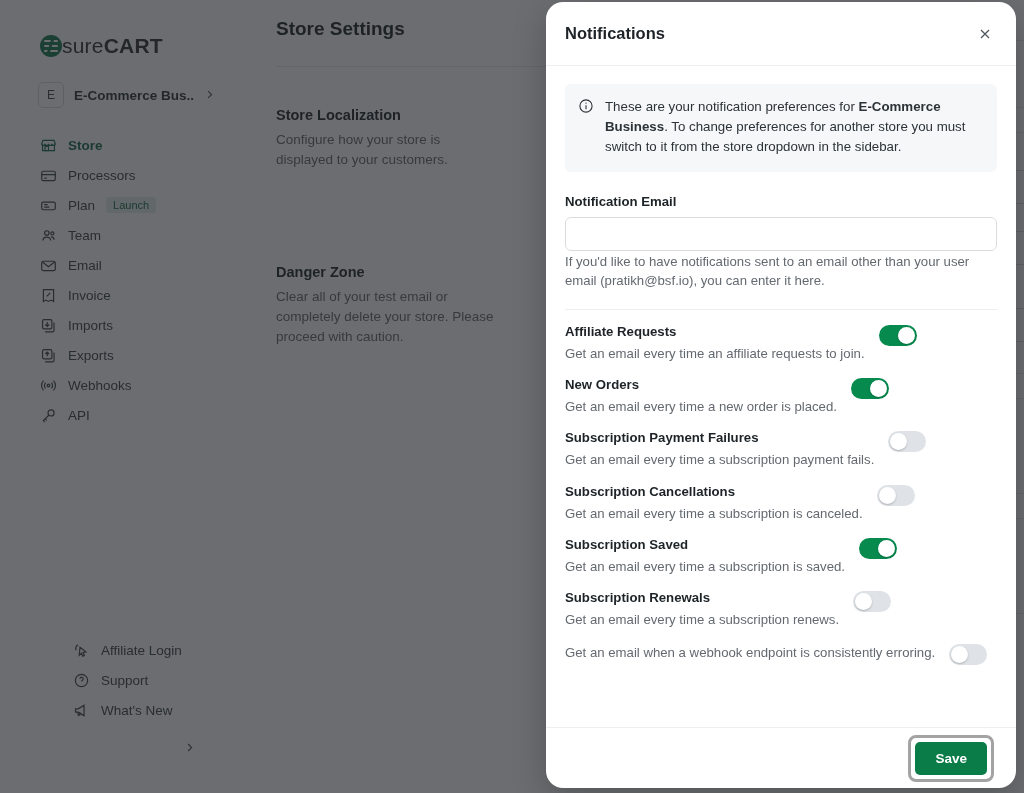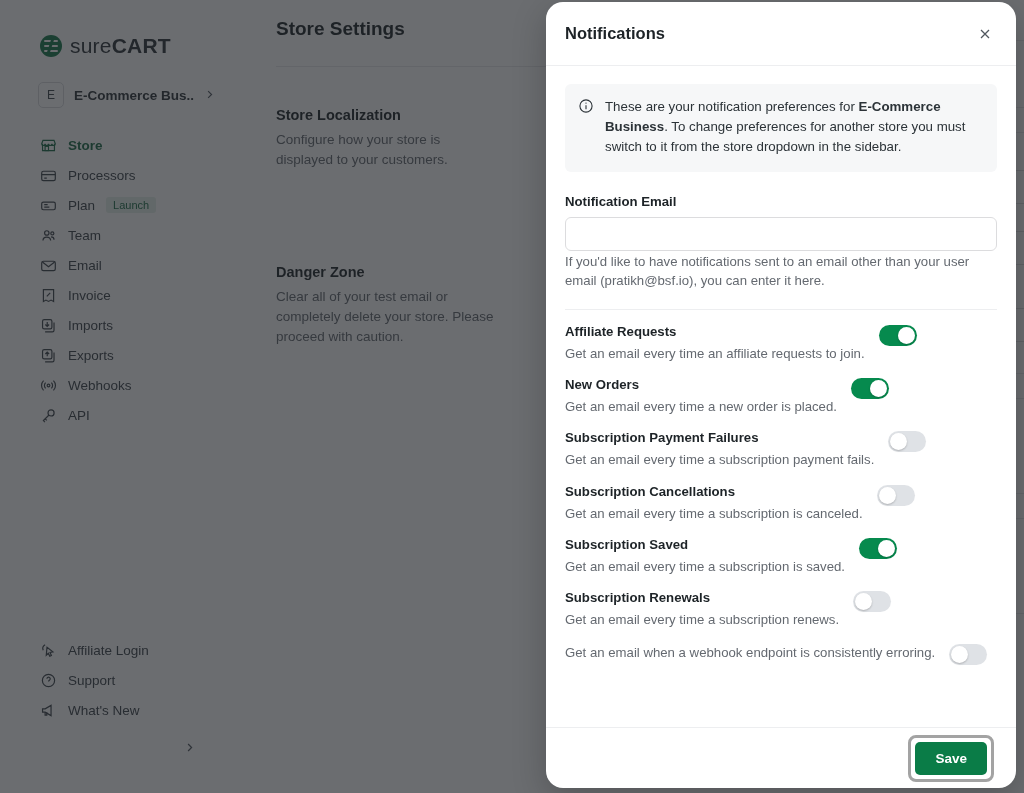--- a/index.html
+++ b/index.html
@@ -19,21 +19,21 @@
     display: flex;
   }
   .sidebar {
     width: 247px; height: 793px;
     background: #ffffff;
     padding: 0;
     position: relative;
     flex: 0 0 247px;
   }
   .brand {
-    display: flex; align-items: center; gap: 8px;
+    display: flex; align-items: center; gap: 0;
     padding: 34px 0 0 40px;
   }
   .brand-mark {
     width: 22px; height: 22px; border-radius: 50%;
     background: #16794a;
     position: relative; flex: none;
   }
   .brand-mark::before {
     content: ""; position: absolute; left: 4px; top: 5px;
     width: 14px; height: 2px; background: #fff; border-radius: 2px;
@@ -68,21 +68,21 @@
     padding: 5px 0 5px 40px; height: 30px;
     font-size: 13.5px; color: #3c434a;
   }
   .nav-item.active { color: #1b6b47; font-weight: bold; }
   .nav-icon { width: 17px; height: 17px; flex: none; display: block; }
   .badge-launch {
     font-size: 11px; color: #1b6b47; background: #e5efe9;
     padding: 2px 7px; border-radius: 3px; font-weight: normal;
   }
 
-  .nav-bottom { position: absolute; bottom: 68px; left: 0; width: 100%; }
+  .nav-bottom { position: absolute; bottom: 68px; left: 0; width: 100%; padding-left: 33px; }
   .profile-row {
     position: absolute; bottom: 28px; left: 32px;
     width: 174px; height: 34px; border-radius: 5px;
     background: #ffffff1a;
     display: flex; align-items: center; justify-content: flex-end;
     padding-right: 12px;
   }
   .profile-skel {
     position: absolute; left: 8px; top: 7px; width: 78px; height: 20px;
     background: #ffffff26; border-radius: 3px;

